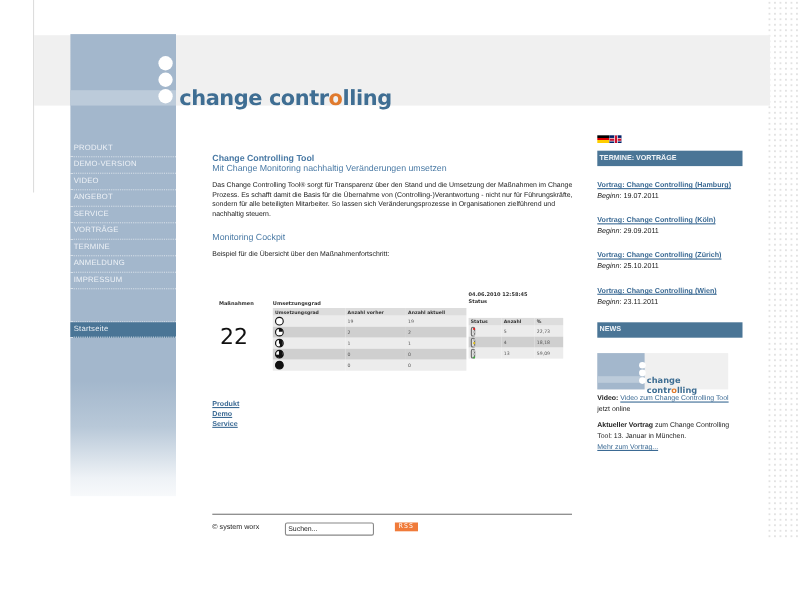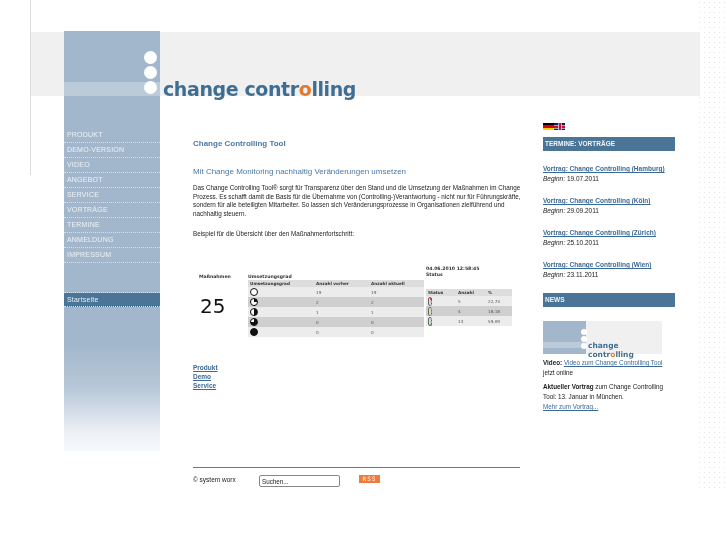--- a/index.html
+++ b/index.html
@@ -23,21 +23,21 @@
     font-family: "DejaVu Sans", sans-serif; letter-spacing: -0.4px; }
   .logo-text .o { color: #e07a2d; }
 
   .nav { position: absolute; left: 64px; top: 128px; width: 96px; }
   .nav a { display: block; height: 15px; line-height: 14px; padding-left: 3px; color: #eef2f7; font-size: 7px;
     text-decoration: none; border-bottom: 1px dotted #d6dfe8; letter-spacing: 0.2px; }
   .nav .spacer { height: 30px; border-bottom: 1px dotted #d6dfe8; }
   .nav a.active { background: #4a7596; color: #e8eef4; height: 14px; }
 
   .content { position: absolute; left: 193px; top: 139px; width: 330px; }
-  .content h1 { font-size: 8px; color: #4a7aa5; font-weight: bold; margin-bottom: 19px; }
+  .content h1 { font-size: 8px; color: #4a7aa5; font-weight: bold; }
   .content h2 { font-size: 8px; color: #4a7aa5; font-weight: normal; margin-bottom: 8px; }
   .content p { font-size: 6.3px; line-height: 8.5px; color: #222; margin-bottom: 13px; }
   .content p.intro { margin-bottom: 12px; }
 
   .cockpit { position: absolute; left: 196px; top: 266px; width: 326px; height: 75px; font-family: "DejaVu Sans", sans-serif; }
   .cockpit .lbl { position: absolute; font-size: 4.6px; font-weight: bold; color: #333; }
   .cockpit .big { position: absolute; left: 4px; top: 28px; font-size: 20px; color: #111; }
   .tbl { position: absolute; border-collapse: collapse; font-size: 4.2px; color: #555; }
   .tbl th { text-align: left; font-weight: bold; color: #333; background: #ddd; padding: 0 2px; height: 7px; }
   .tbl td { padding: 0 2px; height: 10px; }
@@ -107,26 +107,27 @@
   <a href="#">ANMELDUNG</a>
   <a href="#">IMPRESSUM</a>
   <div class="spacer"></div>
   <a href="#" class="active">Startseite</a>
 </nav>
 
 <div class="content">
   <h1>Change Controlling Tool</h1>
   <h2>Mit Change Monitoring nachhaltig Veränderungen umsetzen</h2>
   <p class="intro">Das Change Controlling Tool® sorgt für Transparenz über den Stand und die Umsetzung der Maßnahmen im Change Prozess. Es schafft damit die Basis für die Übernahme von (Controlling-)Verantwortung - nicht nur für Führungskräfte, sondern für alle beteiligten Mitarbeiter. So lassen sich Veränderungsprozesse in Organisationen zielführend und nachhaltig steuern.</p>
+  <h2>Monitoring Cockpit</h2>
   <p>Beispiel für die Übersicht über den Maßnahmenfortschritt:</p>
 </div>
 
 <div class="cockpit">
   <span class="lbl" style="left:3px;top:8px;">Maßnahmen</span>
-  <span class="big">25</span>
+  <span class="big">22</span>
   <span class="lbl" style="left:52px;top:8px;">Umsetzungsgrad</span>
   <span class="lbl" style="left:230px;top:0px;">04.06.2010 12:58:45</span>
   <span class="lbl" style="left:230px;top:6px;">Status</span>
 
   <table class="tbl" style="left:52px;top:14px;width:176px;">
     <tbody>
         <tr>
       <th style="width:66px;">Umsetzungsgrad</th>
       <th style="width:55px;">Anzahl vorher</th>
       <th>Anzahl aktuell</th>

